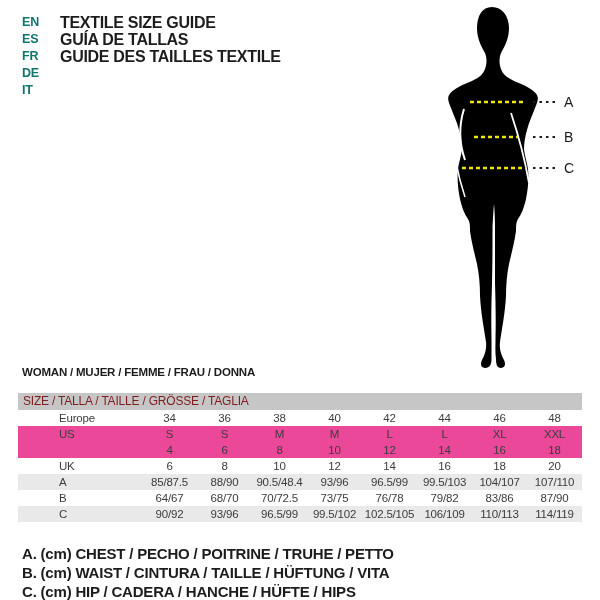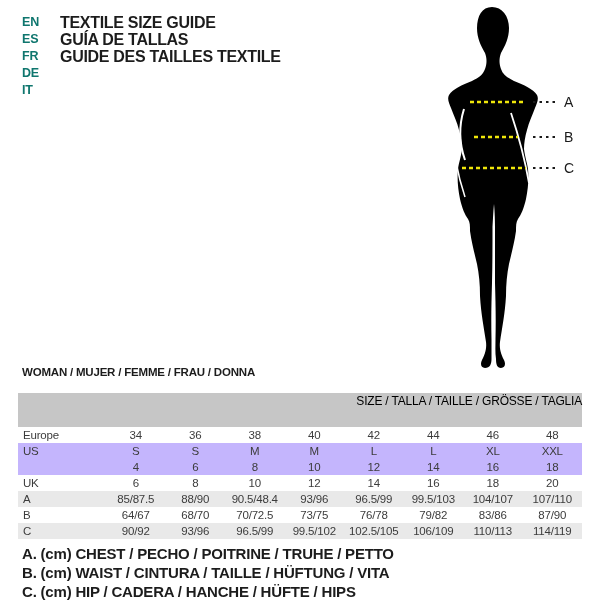--- a/index.html
+++ b/index.html
@@ -13,26 +13,26 @@
   .lang-guide{position:absolute;left:22px;top:14px;}
   .lang-row{display:flex;height:17px;line-height:17px;}
   .lang-code{width:38px;font-size:12.5px;font-weight:700;color:#0f766e;letter-spacing:-0.2px;}
   .lang-label{font-size:16px;font-weight:700;color:#1c1c1c;letter-spacing:-0.3px;white-space:nowrap;}
   
   .figure-wrap{position:absolute;left:405px;top:5px;width:190px;height:370px;}
   
   .section-title{position:absolute;left:22px;top:366px;font-size:11.5px;font-weight:700;color:#1c1c1c;letter-spacing:-0.2px;}
   
   .size-table{position:absolute;left:18px;top:393px;width:564px;}
-  .table-header{height:34px;line-height:17px;background:#c6c6c6;color:#000000;
-    font-size:12px;padding-left:5px;letter-spacing:-0.2px;box-sizing:border-box;text-align:right;}
+  .table-header{height:17px;line-height:17px;background:#c6c6c6;color:#7f1d1d;
+    font-size:12px;padding-left:5px;letter-spacing:-0.2px;box-sizing:border-box;}
   .t-row{display:flex;height:16px;line-height:16px;font-size:11.5px;color:#3c3c3c;letter-spacing:-0.2px;}
-  .t-row.shade-light{background:#c4b5fd;}
+  .t-row.shade-light{background:#ec4899;}
   .t-row.shade-medium{background:#e9e9e9;}
-  .row-label{width:88px;padding-left:5px;box-sizing:border-box;text-align:left;}
+  .row-label{width:88px;padding-left:5px;box-sizing:border-box;text-align:left;margin-left:36px;}
   .cell{flex:1;text-align:center;}
   
   .measure-legend{position:absolute;left:22px;top:544px;}
   .legend-line{height:19px;line-height:19px;font-size:15px;font-weight:700;color:#1c1c1c;letter-spacing:-0.2px;white-space:nowrap;}
 </style>
 </head>
 <body>
 
 <div class="lang-guide" id="lang-guide">
     <div class="lang-row">

